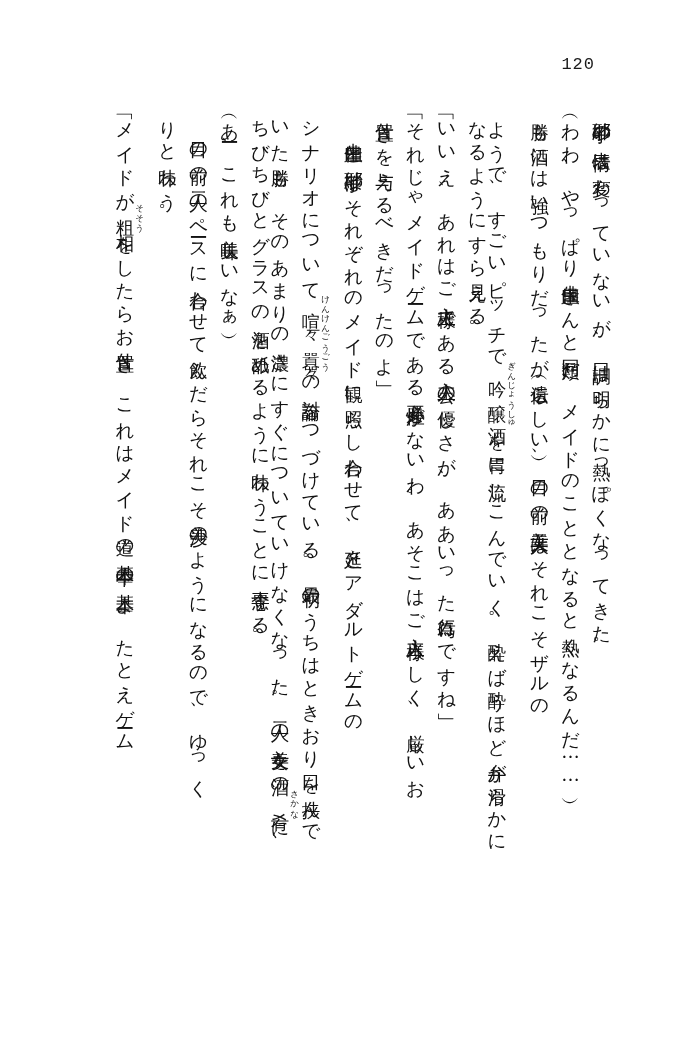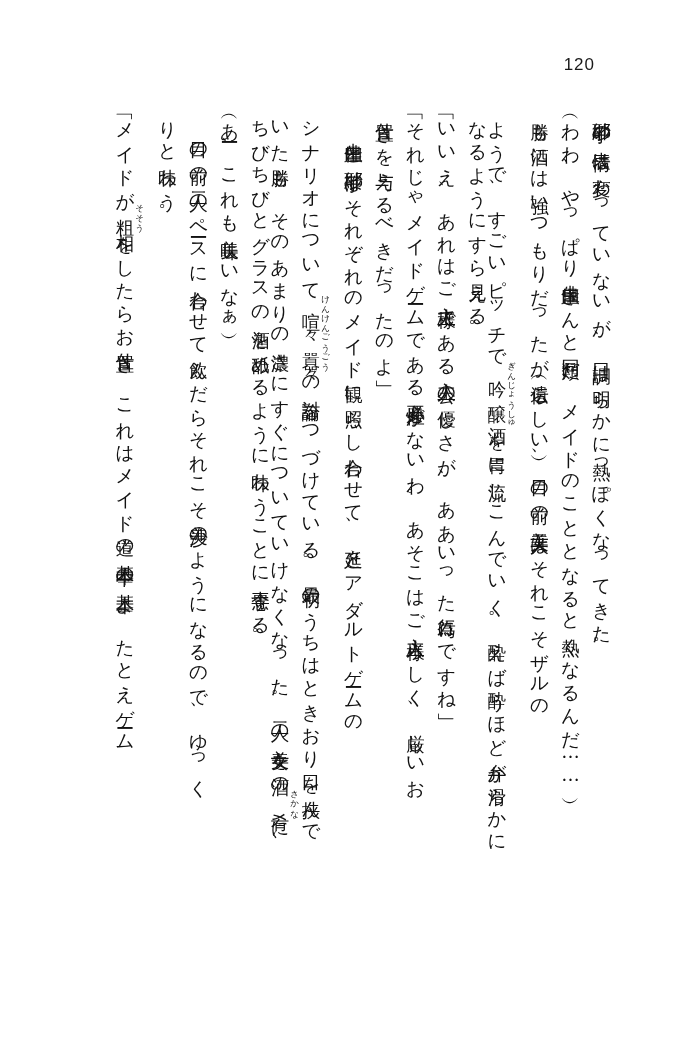--- a/index.html
+++ b/index.html
@@ -21,21 +21,21 @@
     background: #ffffff;
     box-sizing: border-box;
   }
   .page-number {
     position: absolute;
     top: 55px;
     right: 105px;
     font-size: 17px;
     letter-spacing: 1px;
     color: #1a1a1a;
-    font-family: Liberation Sans, sans-serif;
+    font-family: Liberation Mono, monospace;
   }
   .text-block {
     position: absolute;
     top: 108px;
     left: 46px;
     right: 90px;
     height: 880px;
     display: flex;
     flex-direction: row-reverse;
     justify-content: flex-start;

